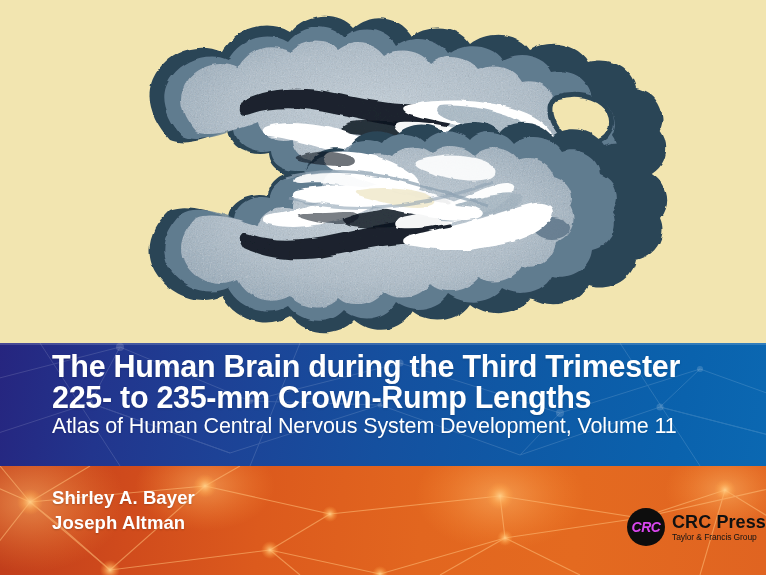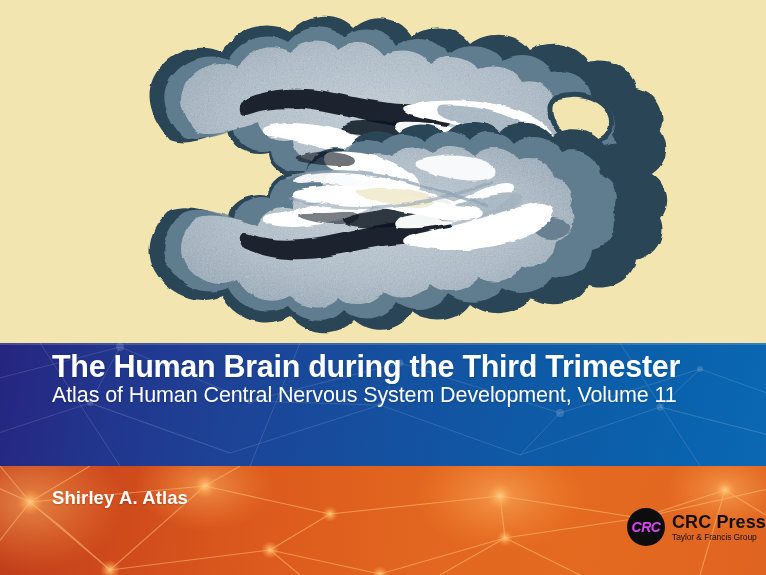--- a/index.html
+++ b/index.html
@@ -482,20 +482,21 @@
         <circle cx="560" cy="70" r="4"></circle>
         <circle cx="700" cy="26" r="3"></circle>
         <circle cx="90" cy="60" r="3"></circle>
         <circle cx="380" cy="62" r="2.5"></circle>
         <circle cx="660" cy="64" r="3.5"></circle>
       </g>
     </svg>
     <div class="band-top-line"></div>
     <div class="title-text-wrap">
       <div class="main-title">The Human Brain during the Third Trimester</div>
+      <div class="main-title">225- to 235-mm Crown-Rump Lengths</div>
       <div class="sub-title">Atlas of Human Central Nervous System Development, Volume 11</div>
     </div>
   </div>
 
   <div class="author-band">
     <svg class="net" width="766" height="109" viewBox="0 0 766 109" xmlns="http://www.w3.org/2000/svg">
       <defs>
         <radialGradient id="nodeGlow" cx="50%" cy="50%" r="50%">
           <stop offset="0%" stop-color="#ffd089" stop-opacity="0.95"></stop>
           <stop offset="55%" stop-color="#ffad55" stop-opacity="0.45"></stop>
@@ -537,21 +538,22 @@
         <circle cx="110" cy="104" r="10" fill="url(#nodeGlow)"></circle>
         <circle cx="270" cy="84" r="9" fill="url(#nodeGlow)"></circle>
         <circle cx="330" cy="48" r="8" fill="url(#nodeGlow)"></circle>
         <circle cx="640" cy="52" r="9" fill="url(#nodeGlow)"></circle>
         <circle cx="505" cy="72" r="8" fill="url(#nodeGlow)"></circle>
         <circle cx="380" cy="108" r="8" fill="url(#nodeGlow)"></circle>
       </g>
     </svg>
 
     <div class="authors">
-      <div class="author-line">Shirley A. Atlas</div>
+      <div class="author-line">Shirley A. Bayer</div>
+      <div class="author-line">Joseph Altman</div>
     </div>
   </div>
 
   <div class="logo">
     <div class="logo-mark">
       <span>CRC</span>
     </div>
     <div class="logo-text">
       <span class="logo-name">CRC Press</span>
       <span class="logo-tag">Taylor &amp; Francis Group</span>

